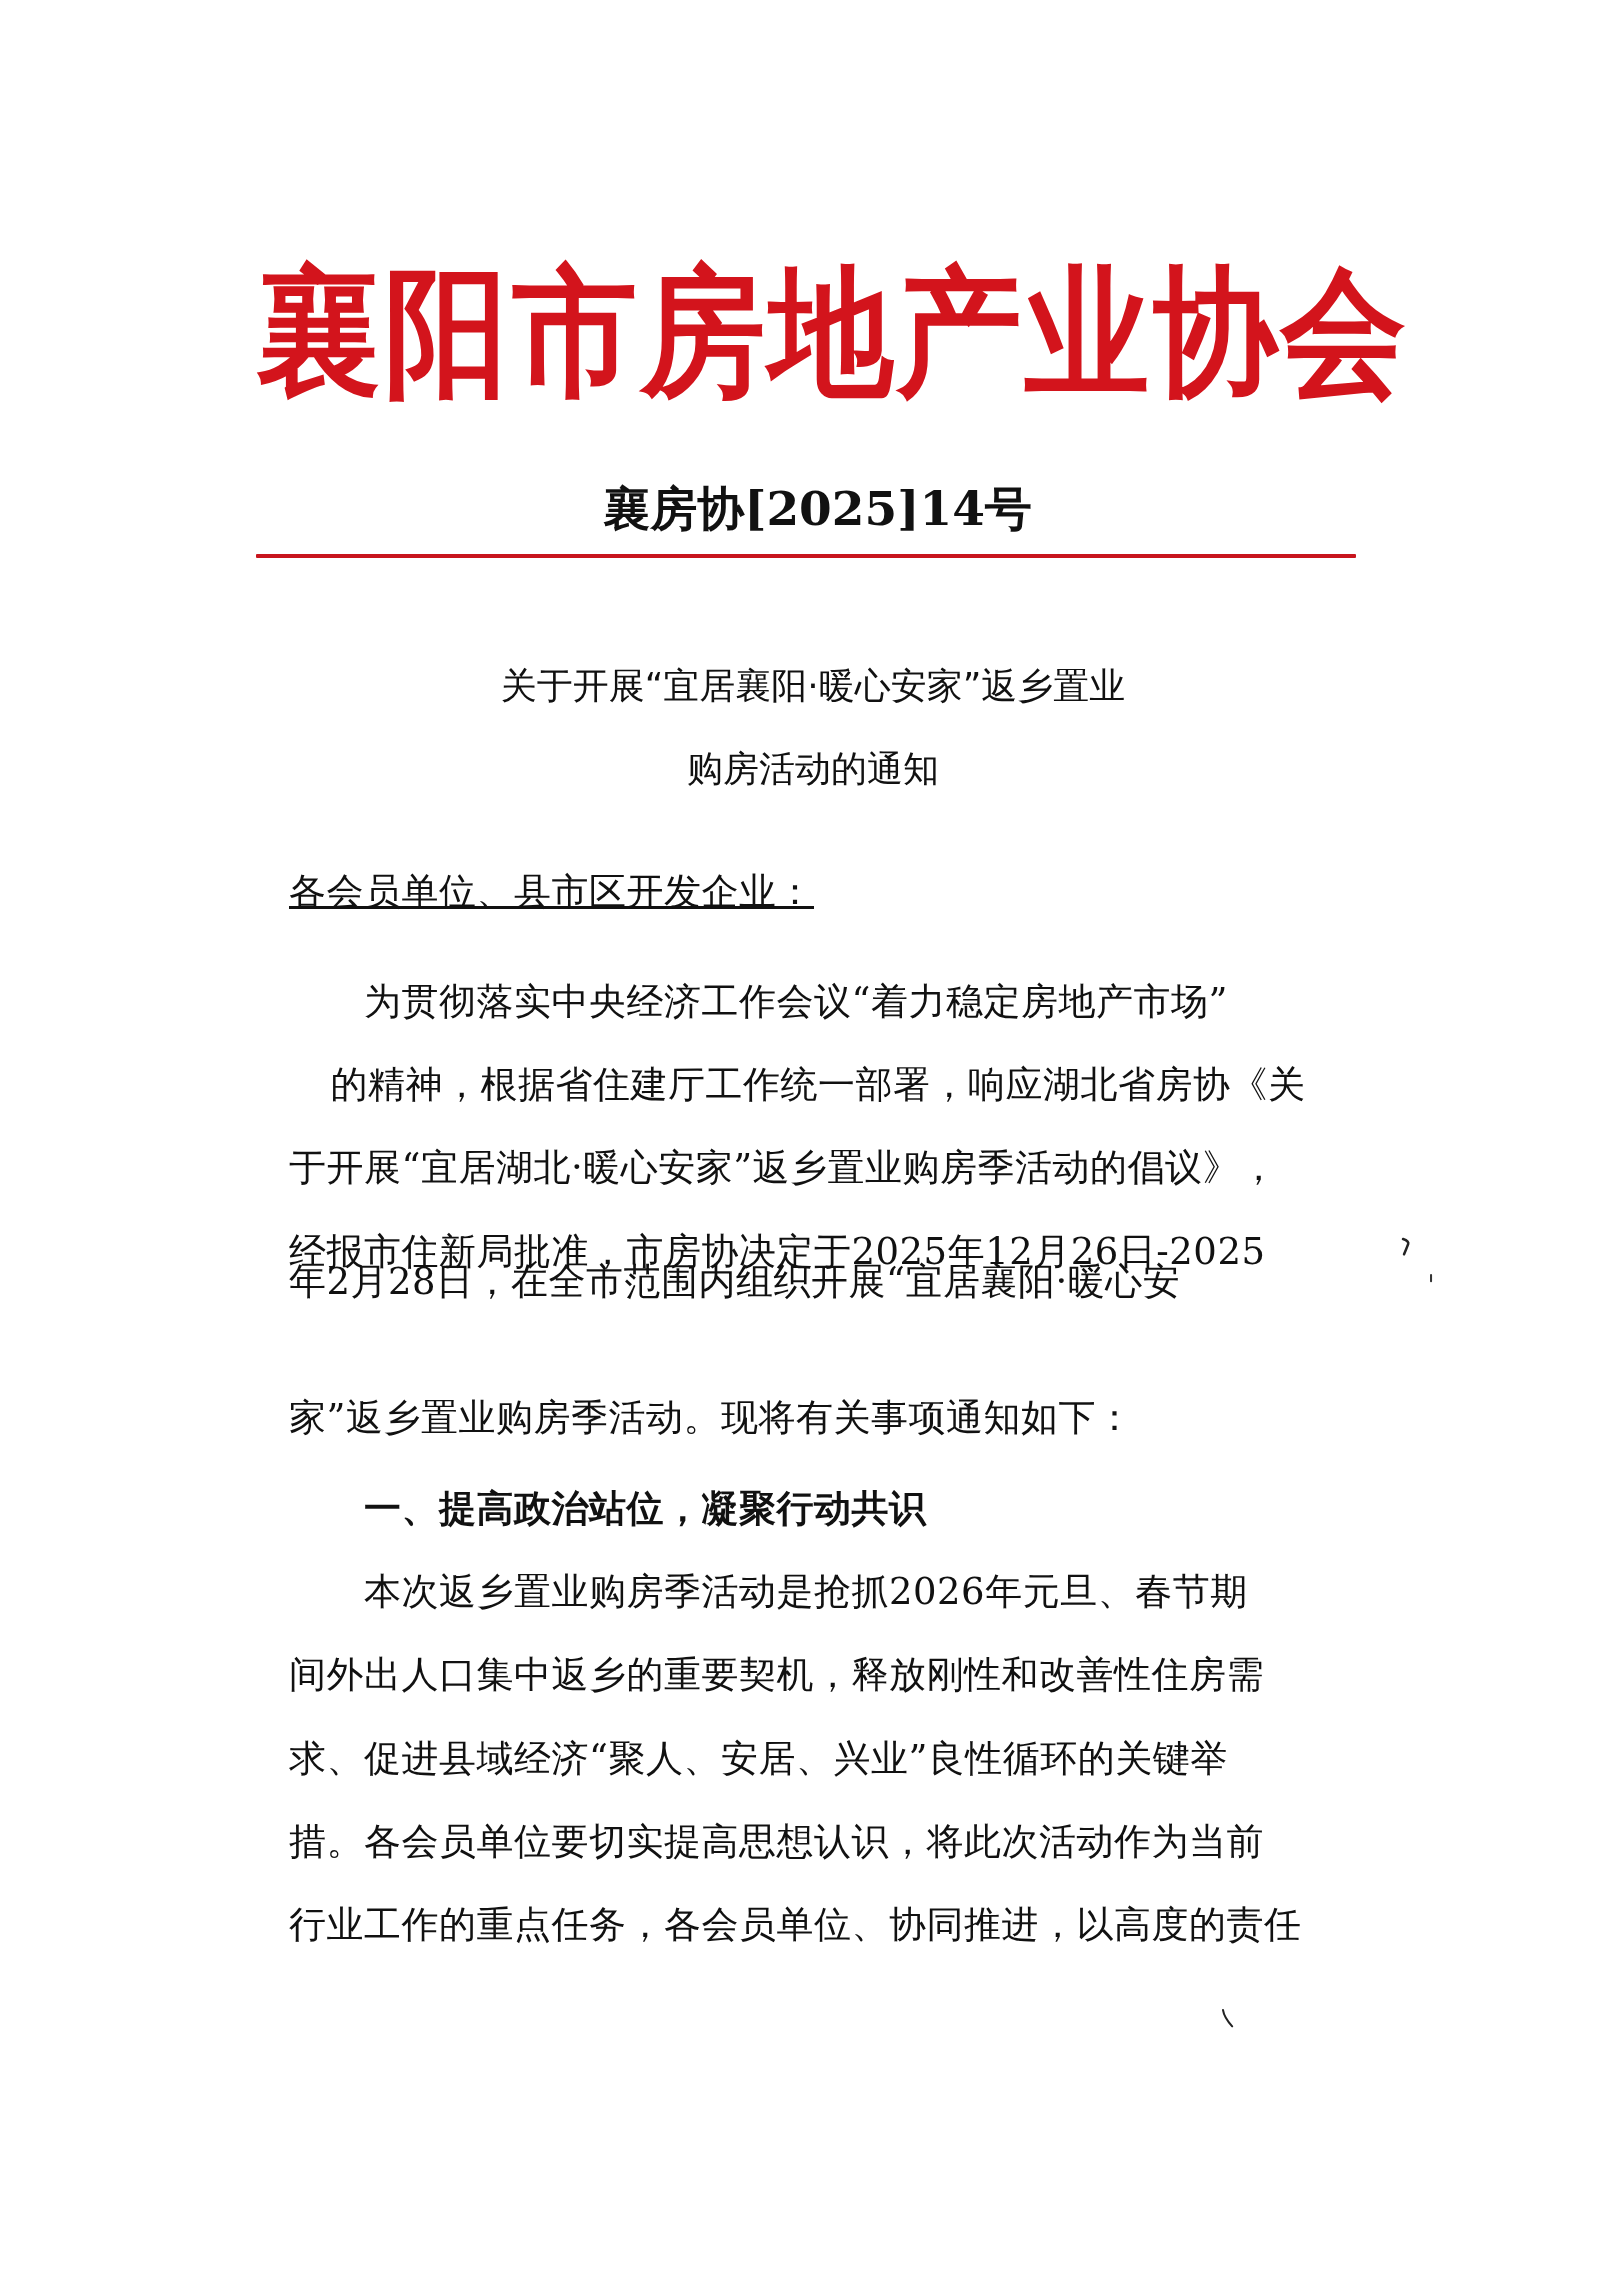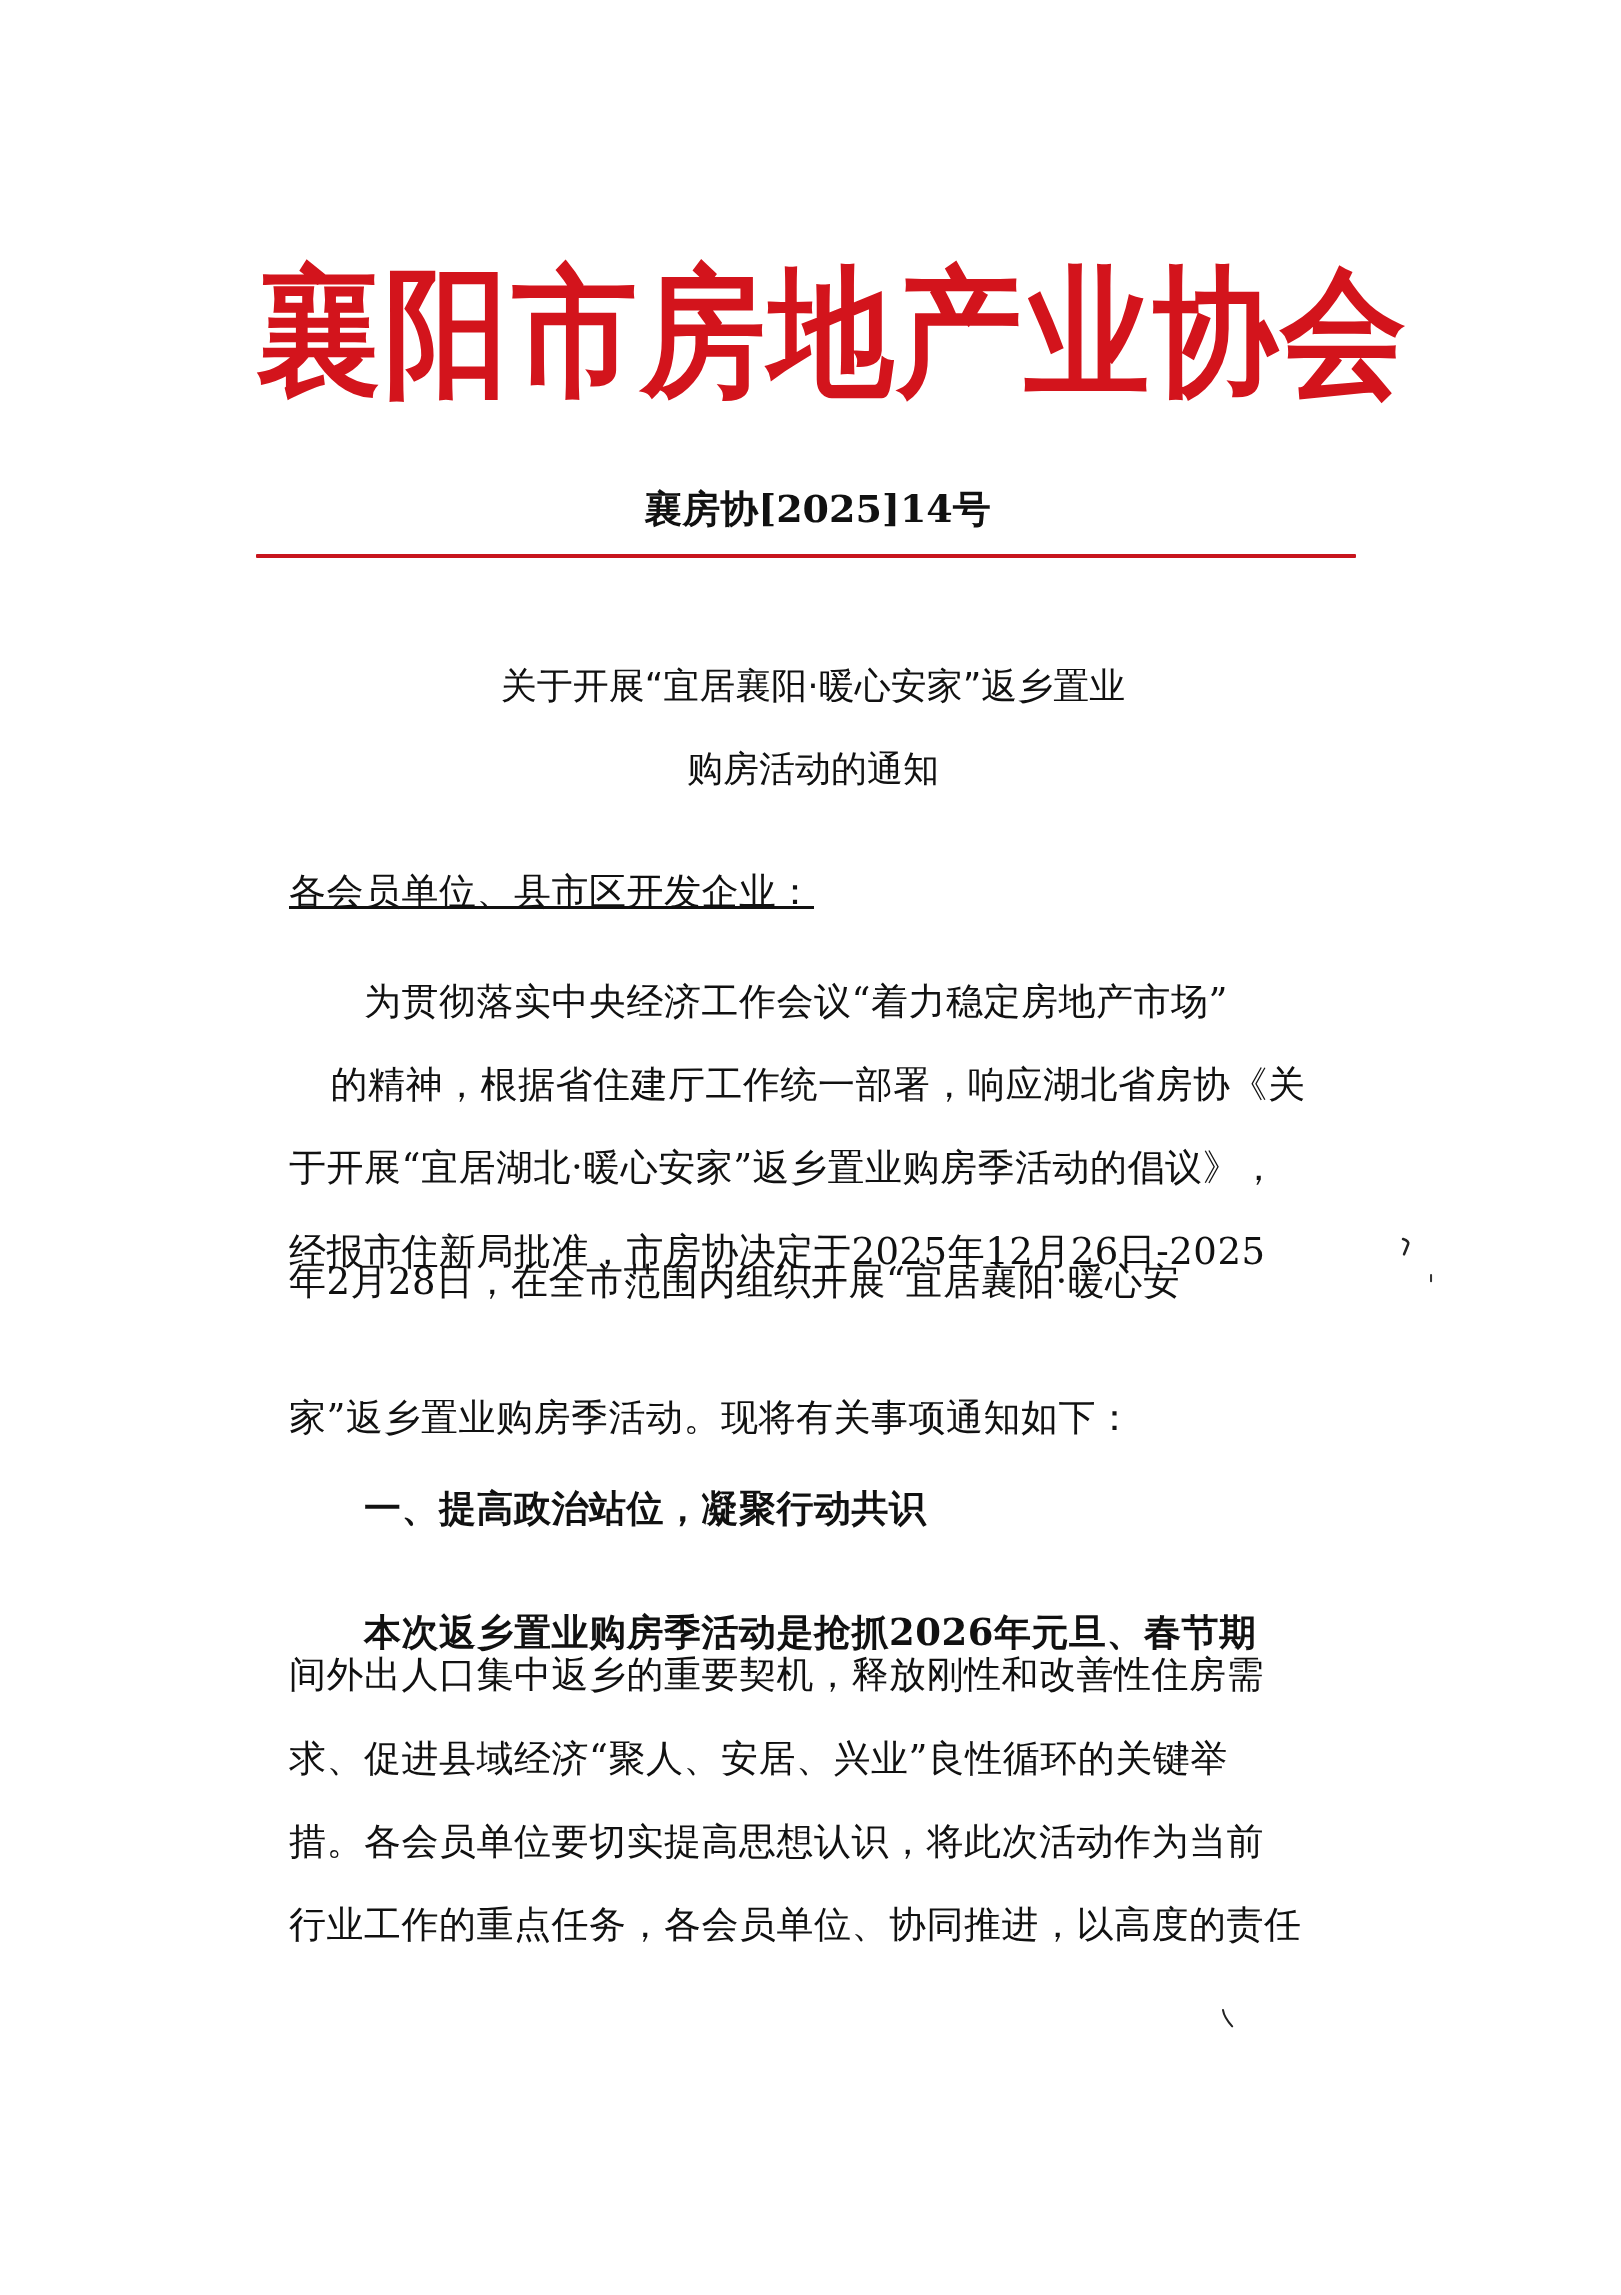--- a/index.html
+++ b/index.html
@@ -5,21 +5,21 @@
   html, body { margin: 0; padding: 0; background: #ffffff; }
   body { width: 1622px; height: 2295px; position: relative; overflow: hidden;
          font-family: "DejaVu Sans", "Liberation Sans", sans-serif; color: #111111; }
   .page { position: absolute; left: 0; top: 0; width: 1622px; height: 1689px; background: #ffffff; }
   .org-header { position: absolute; left: 256px; top: 256px; width: 1114px; height: 153px;
                 text-align: center; color: #d3141c; font-size: 125px; line-height: 153px;
                 letter-spacing: 3.1px; font-weight: bold;
                 font-family: "DejaVu Serif", "Liberation Serif", serif;
                 transform: scaleY(1.12); transform-origin: center; white-space: nowrap; }
   .doc-number { position: absolute; left: 511px; top: 483px; width: 613px; height: 51px;
-                text-align: center; font-size: 38px; line-height: 51px; font-weight: bold;
+                text-align: center; font-size: 47px; line-height: 51px; font-weight: bold;
                 font-family: "DejaVu Serif", "Liberation Serif", serif; white-space: nowrap; }
   .red-rule { position: absolute; left: 256px; top: 554px; width: 1100px; height: 4.1px;
               background: #c8151d; border-radius: 1px; }
   .doc-title { position: absolute; left: 256px; top: 644px; width: 1114px;
                text-align: center; font-size: 36px; line-height: 83px; white-space: nowrap;
                font-family: "DejaVu Sans", "Liberation Sans", sans-serif; }
   .doc-title .line { display: block; }
   .text-line { position: absolute; left: 289px; width: 1058px; height: 56px;
                font-size: 37px; line-height: 56px; white-space: nowrap;
                font-family: "DejaVu Serif", "Liberation Serif", serif; letter-spacing: 0.5px; }
@@ -48,21 +48,21 @@
 
   <div class="text-line indent" style="top:974px;">为贯彻落实中央经济工作会议“着力稳定房地产市场”</div>
   <div class="text-line" style="top:1057px;text-align:center;">的精神，根据省住建厅工作统一部署，响应湖北省房协《关</div>
   <div class="text-line" style="top:1140px;">于开展“宜居湖北·暖心安家”返乡置业购房季活动的倡议》，</div>
   <div class="text-line" style="top:1224px;">经报市住新局批准，市房协决定于2025年12月26日-2025</div>
   <div class="text-line" style="top:1254px;">年2月28日，在全市范围内组织开展“宜居襄阳·暖心安</div>
   <div class="text-line" style="top:1390px;">家”返乡置业购房季活动。现将有关事项通知如下：</div>
 
   <div class="text-line indent heading" style="top:1480px;">一、提高政治站位，凝聚行动共识</div>
 
-  <div class="text-line indent" style="top:1604px;font-weight:bold;">本次返乡置业购房季活动是抢抓2026年元旦、春节期</div>
+  <div class="text-line indent" style="top:1564px;">本次返乡置业购房季活动是抢抓2026年元旦、春节期</div>
   <div class="text-line" style="top:1647px;">间外出人口集中返乡的重要契机，释放刚性和改善性住房需</div>
   <div class="text-line" style="top:1731px;">求、促进县域经济“聚人、安居、兴业”良性循环的关键举</div>
   <div class="text-line" style="top:1814px;">措。各会员单位要切实提高思想认识，将此次活动作为当前</div>
   <div class="text-line" style="top:1897px;">行业工作的重点任务，各会员单位、协同推进，以高度的责任</div>
 
   <div class="stray-mark" style="left:1401px; top:1237px;">
     <svg width="15.3" height="23" viewBox="0 0 30 45">
         <path d="M4 4 Q16 8 14 14 Q11 22 6 34" stroke="#222" stroke-width="5" fill="none" stroke-linecap="round"></path>
       </svg>
   </div>

